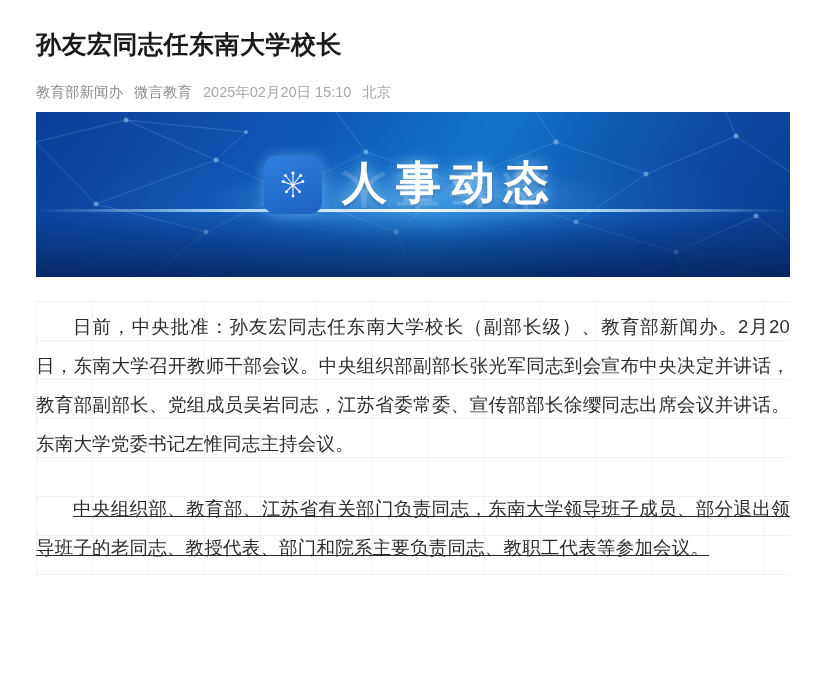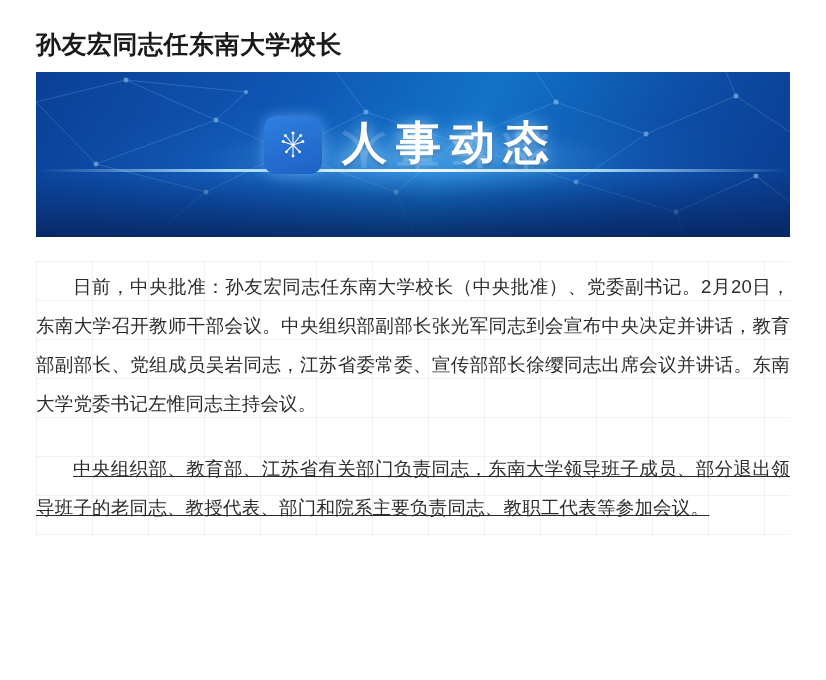--- a/index.html
+++ b/index.html
@@ -172,20 +172,26 @@
   }
 </style>
 </head>
 <body>
 
 <div class="page">
   <div class="article">
 
     <h1 class="title">孙友宏同志任东南大学校长</h1>
 
+    <div class="meta">
+      <span class="account">教育部新闻办</span>
+      <span class="source">微言教育</span>
+      <span class="datetime">2025年02月20日 15:10</span>
+      <span class="location">北京</span>
+    </div>
 
     <div class="banner">
       <svg class="net" viewBox="0 0 754 165" preserveAspectRatio="none">
         <g stroke="rgba(150,210,255,0.40)" stroke-width="1" fill="none">
           <path d="M0,30 L90,8 L180,48 L60,92 Z"></path>
           <path d="M90,8 L210,20 L180,48"></path>
           <path d="M60,92 L170,120 L250,80 L180,48"></path>
           <path d="M170,120 L120,160"></path>
           <path d="M250,80 L330,40 L420,70 L360,120 L250,80"></path>
           <path d="M420,70 L520,30 L610,62 L540,110 L420,70"></path>
@@ -246,18 +252,18 @@
           </svg>
         </div>
       </div>
 
       <div class="headline">人事动态</div>
       <div class="reflection">人事动态</div>
     </div>
 
     <div class="body-wrap">
       <div class="grid"></div>
-      <p>日前，中央批准：孙友宏同志任东南大学校长（中央批准）、党委副书记。2月20日，东南大学召开教师干部会议。中央组织部副部长张光军同志到会宣布中央决定并讲话，教育部副部长、党组成员吴岩同志，江苏省委常委、宣传部部长徐缨同志出席会议并讲话。东南大学党委书记左惟同志主持会议。</p>
+      <p>日前，中央批准：孙友宏同志任东南大学校长（副部长级）、教育部新闻办。2月20日，东南大学召开教师干部会议。中央组织部副部长张光军同志到会宣布中央决定并讲话，教育部副部长、党组成员吴岩同志，江苏省委常委、宣传部部长徐缨同志出席会议并讲话。东南大学党委书记左惟同志主持会议。</p>
       <p>中央组织部、教育部、江苏省有关部门负责同志，东南大学领导班子成员、部分退出领导班子的老同志、教授代表、部门和院系主要负责同志、教职工代表等参加会议。</p>
     </div>
 
   </div>
 </div>
 
 </body></html>

